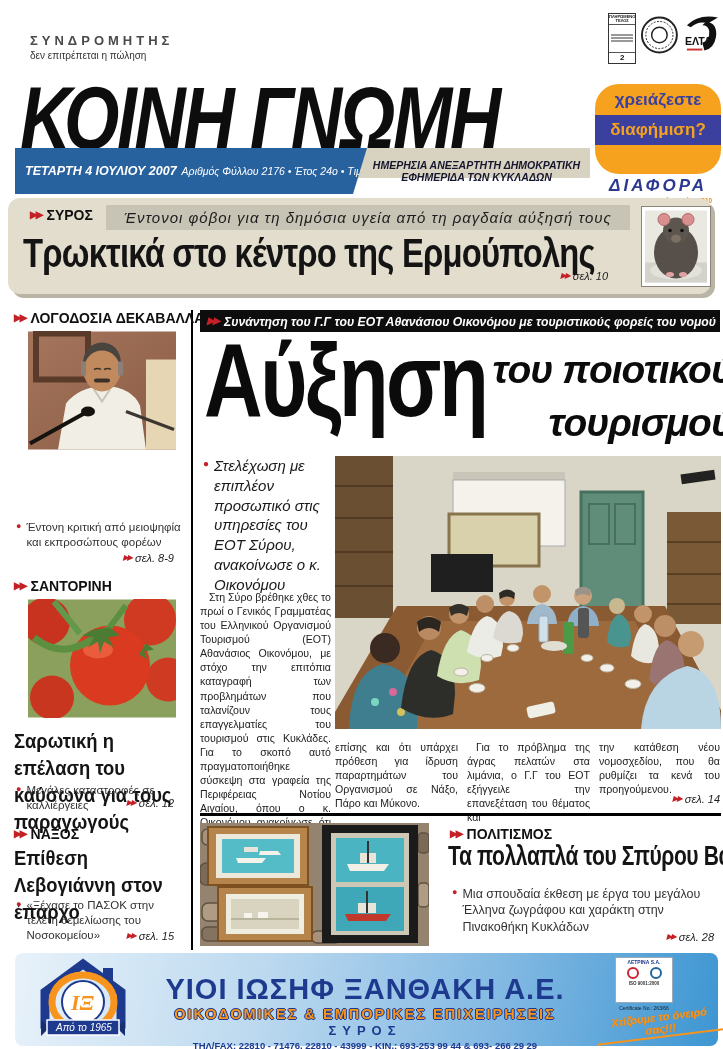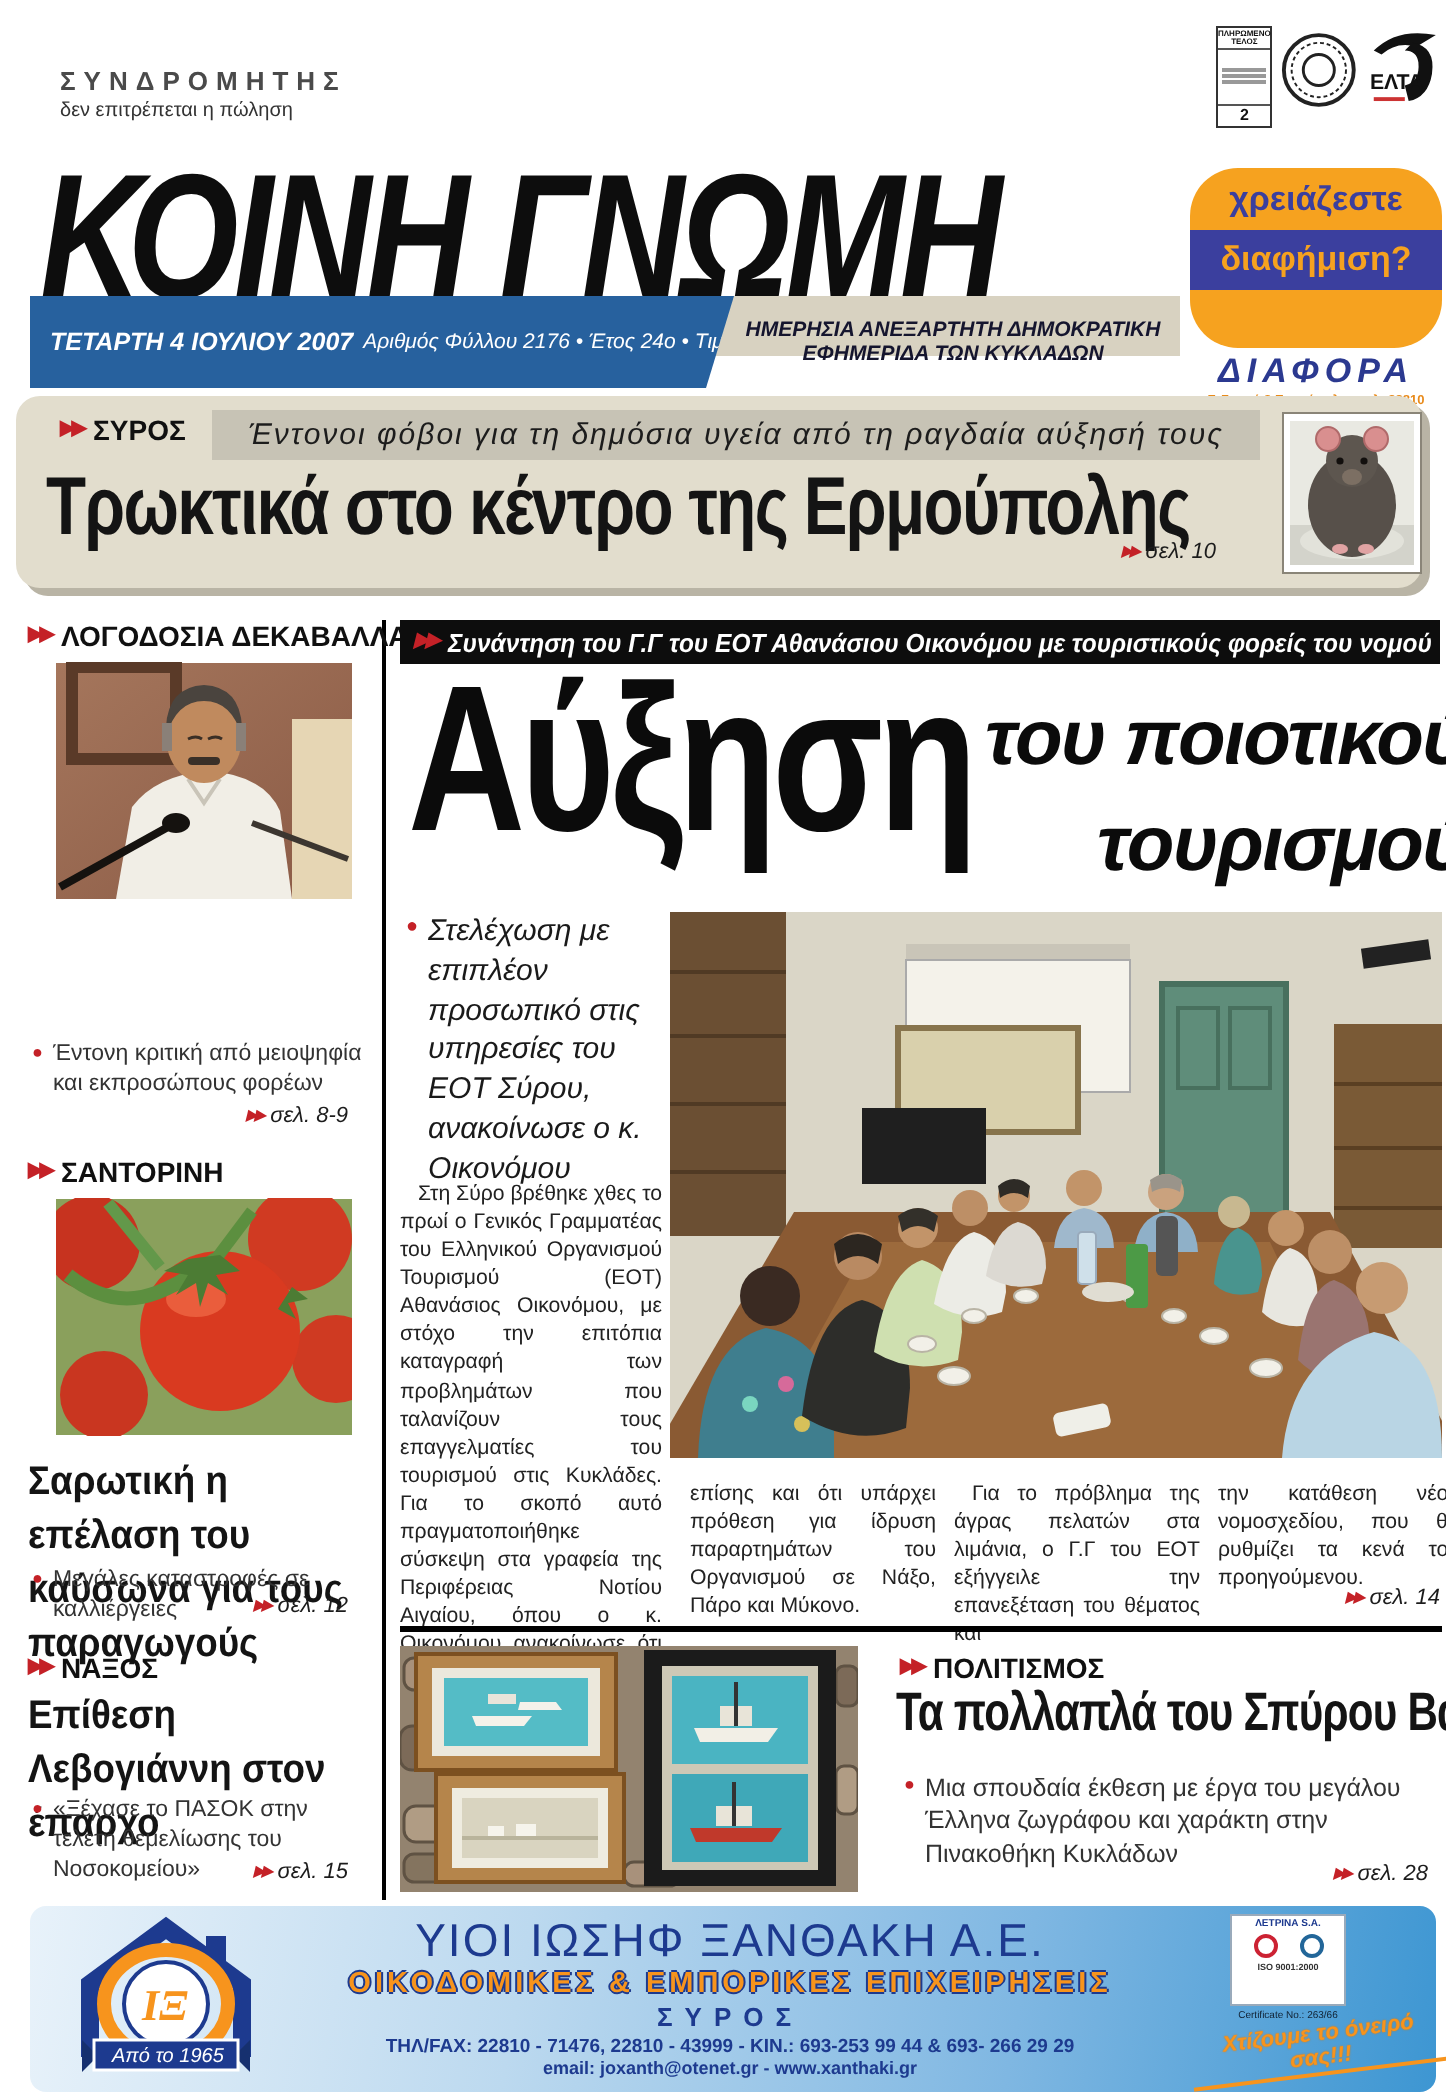--- a/index.html
+++ b/index.html
@@ -97,39 +97,39 @@
       line-height:1.35;color:#0b0b0b;letter-spacing:-1px;padding-left:16px;}
   .lead{left:203px;top:456px;width:128px;font-size:15px;font-style:italic;line-height:1.32;color:#1a1a1a;
       display:flex;gap:5px;}
   .lead .dot{color:#c42127;font-size:10px;line-height:1.6;}
   .bodytext{left:200px;top:590px;width:131px;font-size:10.6px;line-height:1.33;color:#222;
       text-align:justify;text-indent:9px;}
   .photo-meet{left:335px;top:456px;width:386px;height:273px;}
   .cont1{left:335px;top:740px;width:123px;}
   .cont2{left:467px;top:740px;width:123px;text-indent:9px;}
   .cont3{left:599px;top:740px;width:121px;}
-  .contcol{font-size:10.6px;line-height:1.33;color:#222;text-align:justify;margin-left:10px;}
+  .contcol{font-size:10.6px;line-height:1.33;color:#222;text-align:justify;}
   .mainref{left:640px;top:793px;width:80px;}
   .mainrule{left:200px;top:813px;width:521px;height:3px;background:#000;}
 
   
   .photo-paint{left:200px;top:823px;width:229px;height:123px;}
   .cul-kicker{left:450px;top:826px;}
   .cul-head{left:448px;top:843px;}
   .cul-head .t{font-size:27px;font-weight:bold;line-height:1;color:#141414;
       transform:scaleX(0.78);transform-origin:0 0;white-space:nowrap;letter-spacing:-0.5px;}
   .cul-bul{left:452px;top:886px;width:262px;font-size:12.5px;}
   .cul-ref{left:630px;top:931px;width:84px;}
 
   
   .adbottom{left:15px;top:953px;width:703px;height:93px;border-radius:8px;
       background:linear-gradient(100deg,#e8f2fa 0%,#bcd9ef 35%,#7fb7e2 70%,#3d96d2 100%);}
   .logo-house{left:18px;top:5px;width:100px;height:84px;}
   .adb-center{left:130px;top:4px;width:440px;text-align:center;}
-  .adb-company{font-size:23px;font-weight:normal;color:#1d3a8f;letter-spacing:1px;white-space:nowrap;}
+  .adb-company{font-size:29px;font-weight:bold;color:#1d3a8f;letter-spacing:1px;white-space:nowrap;margin-top:16px;}
   .adb-sub{font-size:14.5px;font-weight:bold;color:#f7941d;letter-spacing:2px;white-space:nowrap;
       text-shadow:-1px 0 0 #1d3a8f,1px 0 0 #1d3a8f,0 -1px 0 #1d3a8f,0 1px 0 #1d3a8f;}
   .adb-loc{font-size:13px;font-weight:bold;color:#1d3a8f;letter-spacing:6px;margin-top:1px;}
   .adb-tel{font-size:9.5px;font-weight:bold;color:#1d3a8f;margin-top:2px;}
   .adb-mail{font-size:9px;font-weight:bold;color:#1d3a8f;}
   .certbox{left:600px;top:4px;width:58px;height:46px;background:#fff;border:1px solid #9ab;
       font-size:4.5px;text-align:center;padding:1px;box-sizing:border-box;color:#333;}
   .certbox .cn{font-weight:bold;color:#1d3a8f;font-size:5px;}
   .certbox .circles{display:flex;justify-content:space-around;margin:2px 4px;}
   .certbox .circ{width:12px;height:12px;border-radius:50%;border:2px solid #c23;box-sizing:border-box;}

